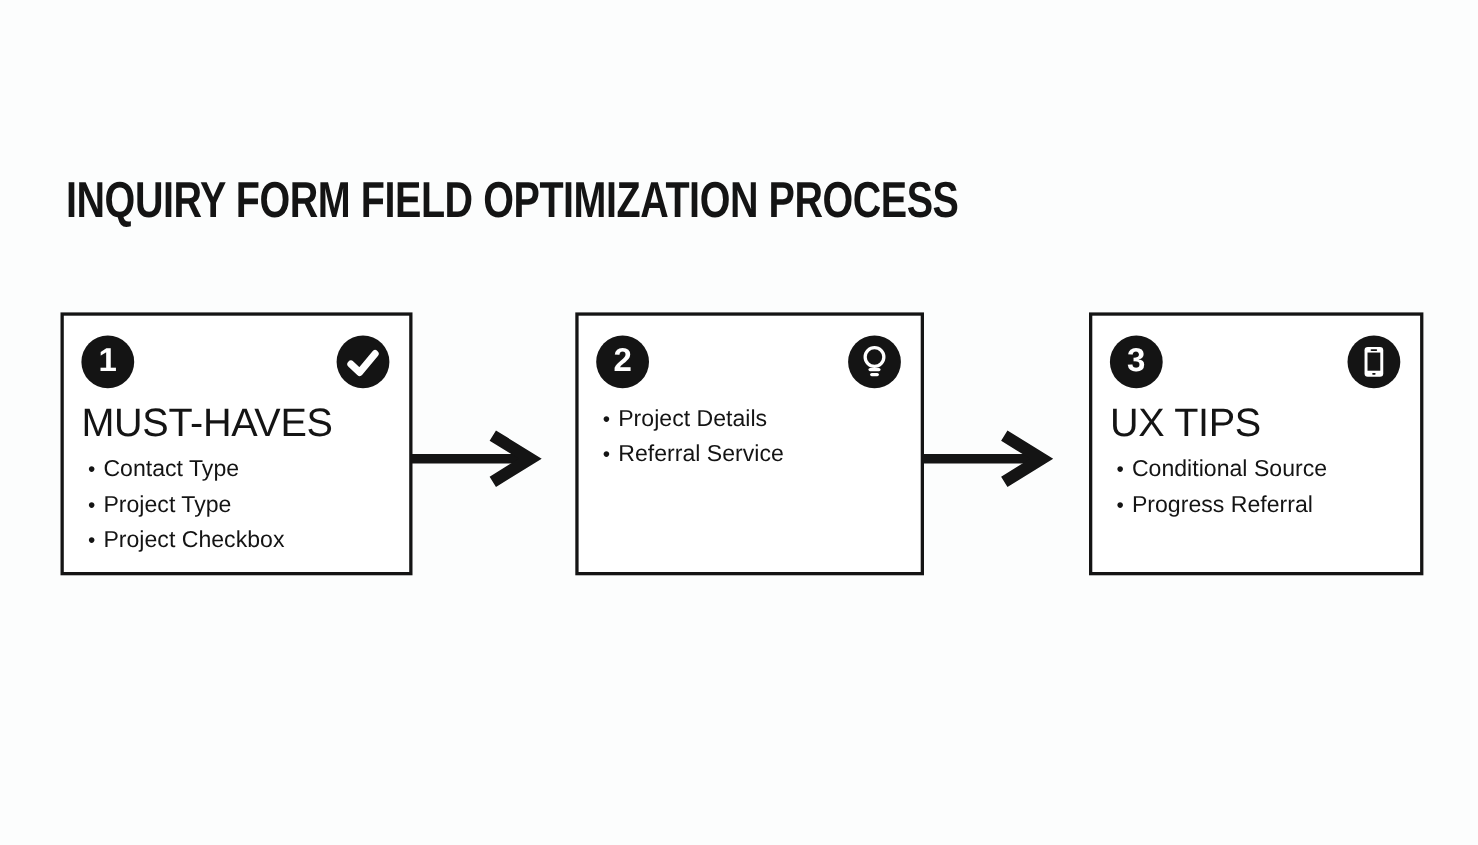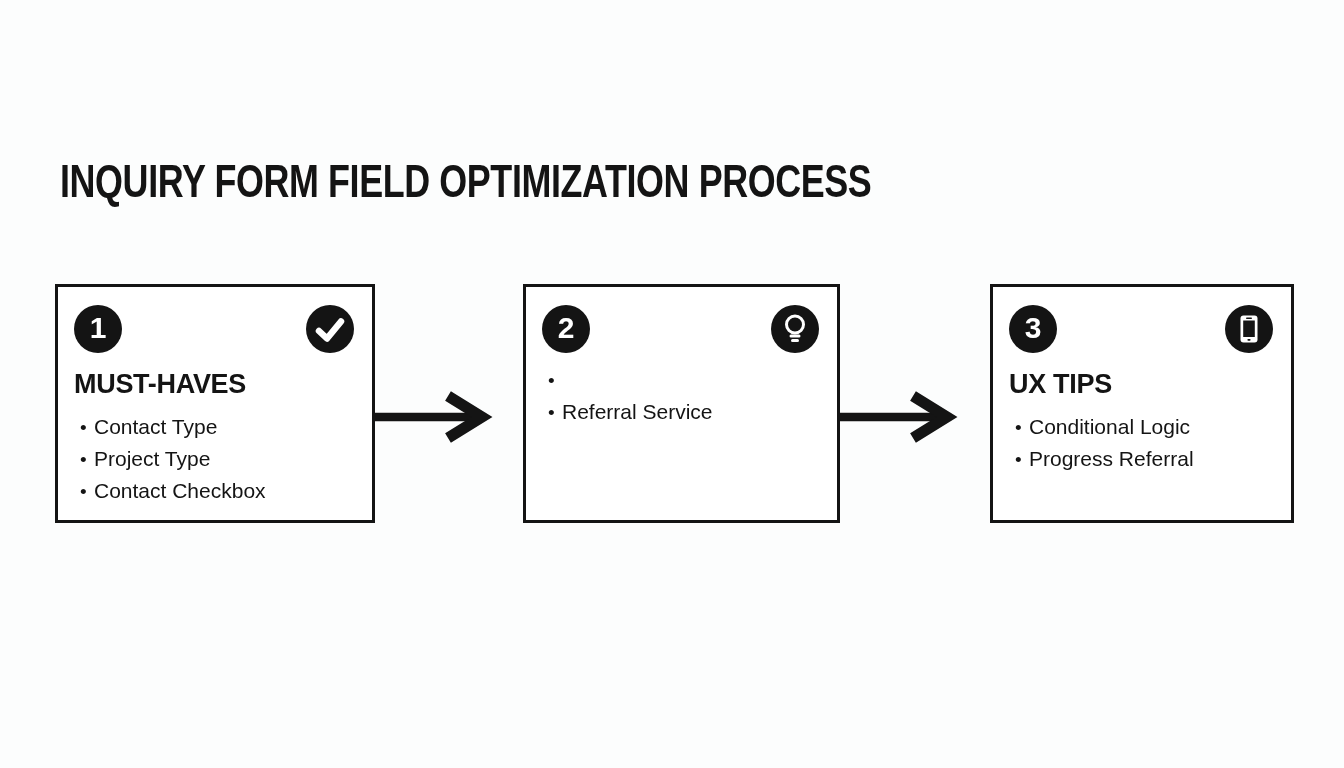--- a/index.html
+++ b/index.html
@@ -62,22 +62,22 @@
   }
   .num {
     color: var(--badge-fg);
     font-size: 30px;
     font-weight: 700;
     line-height: 1;
     padding-bottom: 2px;
   }
   .step-title {
     margin: 16px 16px 0 16px;
-    font-size: 27px;
-    font-weight: 700;
+    font-size: 36px;
+    font-weight: 400;
     letter-spacing: -0.3px;
     line-height: 30px;
     white-space: nowrap;
   }
   .item-list {
     margin: 12px 14px 0 22px;
   }
   .item-row {
     display: flex;
     align-items: baseline;
@@ -123,21 +123,21 @@
       <div class="item-row">
         <span class="dot">•</span>
         <span>Contact Type</span>
       </div>
       <div class="item-row">
         <span class="dot">•</span>
         <span>Project Type</span>
       </div>
       <div class="item-row">
         <span class="dot">•</span>
-        <span>Contact Checkbox</span>
+        <span>Project Checkbox</span>
       </div>
     </div>
   </div>
 
   <div class="arrow a1">
     <svg width="120" height="60" viewBox="0 0 120 60">
       <line x1="0" y1="30" x2="100" y2="30" stroke-width="8.5"></line>
       <polyline points="74,9 108,30 74,51" fill="none" stroke-width="11" stroke-linejoin="miter"></polyline>
     </svg>
   </div>
@@ -151,20 +151,21 @@
         <svg class="icon-svg" width="48" height="48" viewBox="0 0 48 48">
           <circle cx="24" cy="19.5" r="8.5" fill="none" stroke="#ffffff" stroke-width="3"></circle>
           <line x1="20" y1="31" x2="28" y2="31" stroke="#ffffff" stroke-width="3" stroke-linecap="round"></line>
           <line x1="21.5" y1="35.5" x2="26.5" y2="35.5" stroke="#ffffff" stroke-width="3" stroke-linecap="round"></line>
         </svg>
       </div>
     </div>
     <div class="item-list">
       <div class="item-row">
         <span class="dot">•</span>
+        <span>Project Details</span>
       </div>
       <div class="item-row">
         <span class="dot">•</span>
         <span>Referral Service</span>
       </div>
     </div>
   </div>
 
   <div class="arrow a2">
     <svg width="120" height="60" viewBox="0 0 120 60">
@@ -184,21 +185,21 @@
           <rect x="18.2" y="15.5" width="11.6" height="16.5" fill="#141414"></rect>
           <rect x="21" y="12.4" width="6" height="1.6" rx="0.8" fill="#141414"></rect>
           <rect x="22.4" y="34" width="3.2" height="1.7" rx="0.85" fill="#141414"></rect>
         </svg>
       </div>
     </div>
     <div class="step-title">UX TIPS</div>
     <div class="item-list">
       <div class="item-row">
         <span class="dot">•</span>
-        <span>Conditional Logic</span>
+        <span>Conditional Source</span>
       </div>
       <div class="item-row">
         <span class="dot">•</span>
         <span>Progress Referral</span>
       </div>
     </div>
   </div>
 
 </div>
 

